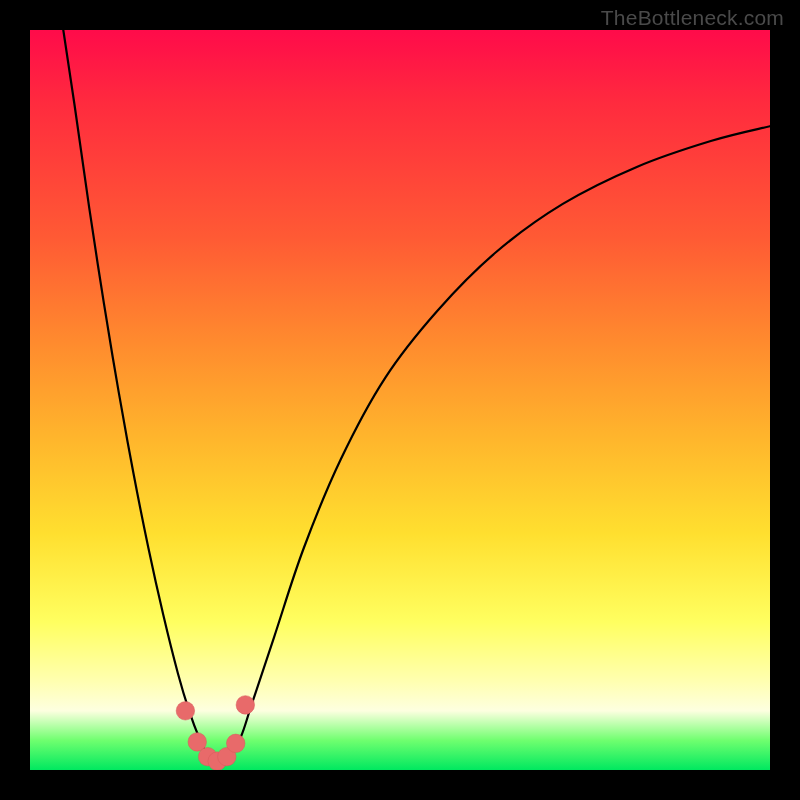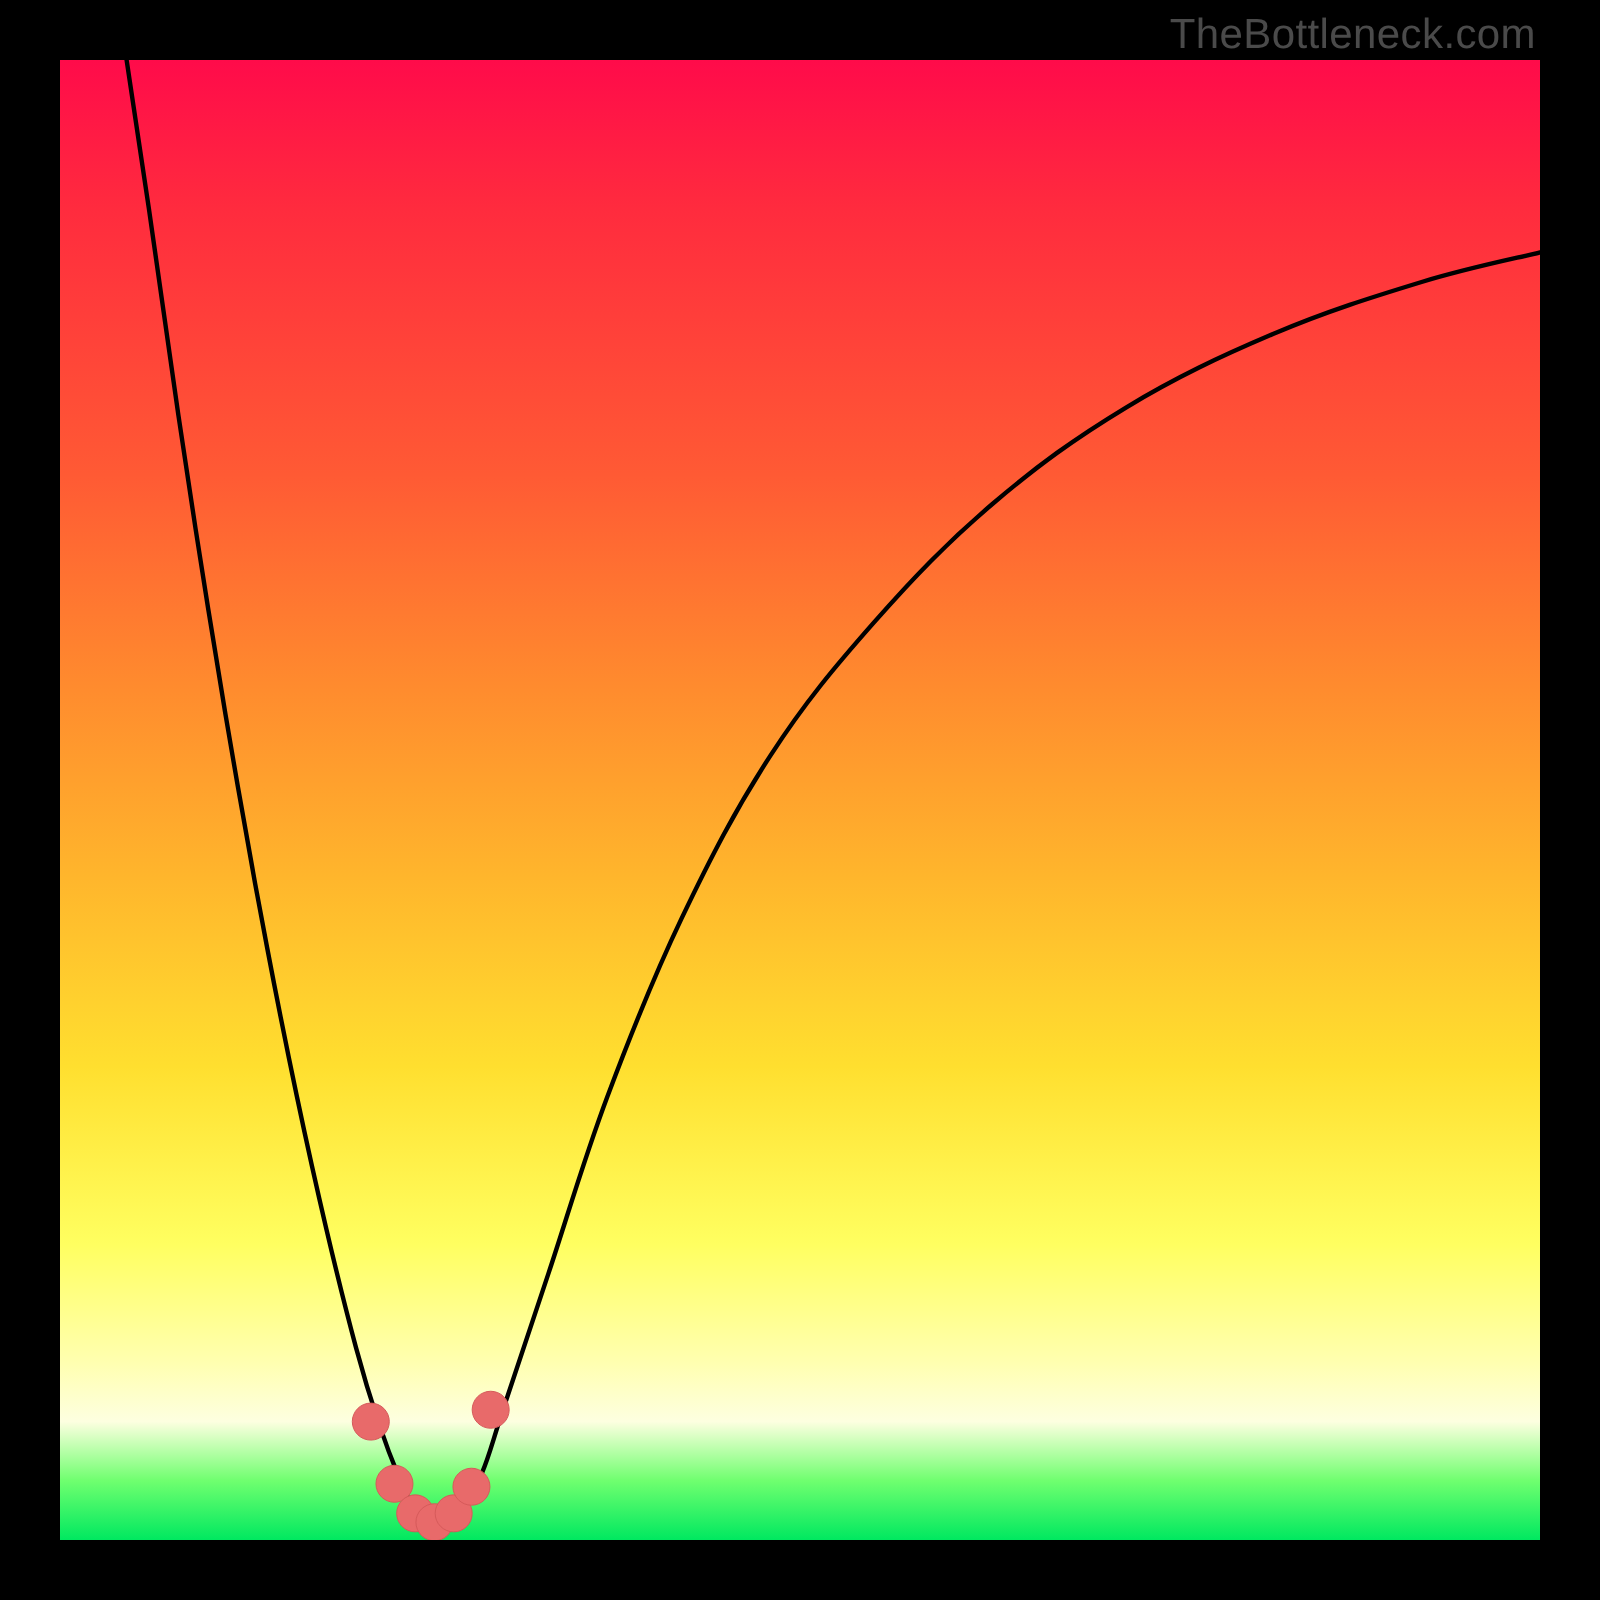--- a/index.html
+++ b/index.html
@@ -39,21 +39,21 @@
       #ffff60 80%,
       #ffffb0 88%,
       #fdffe0 92%,
       #6fff6f 96%,
       #00e860 100%
     );
   }
   .watermark {
     position: absolute;
     top: 6px;
-    right: 32px;
+    right: 16px;
     color: #4a4a4a;
     font-size: 21px;
     font-weight: 400;
     letter-spacing: 0.2px;
     user-select: none;
     z-index: 5;
   }
   svg.curves {
     position: absolute;
     inset: 0;

